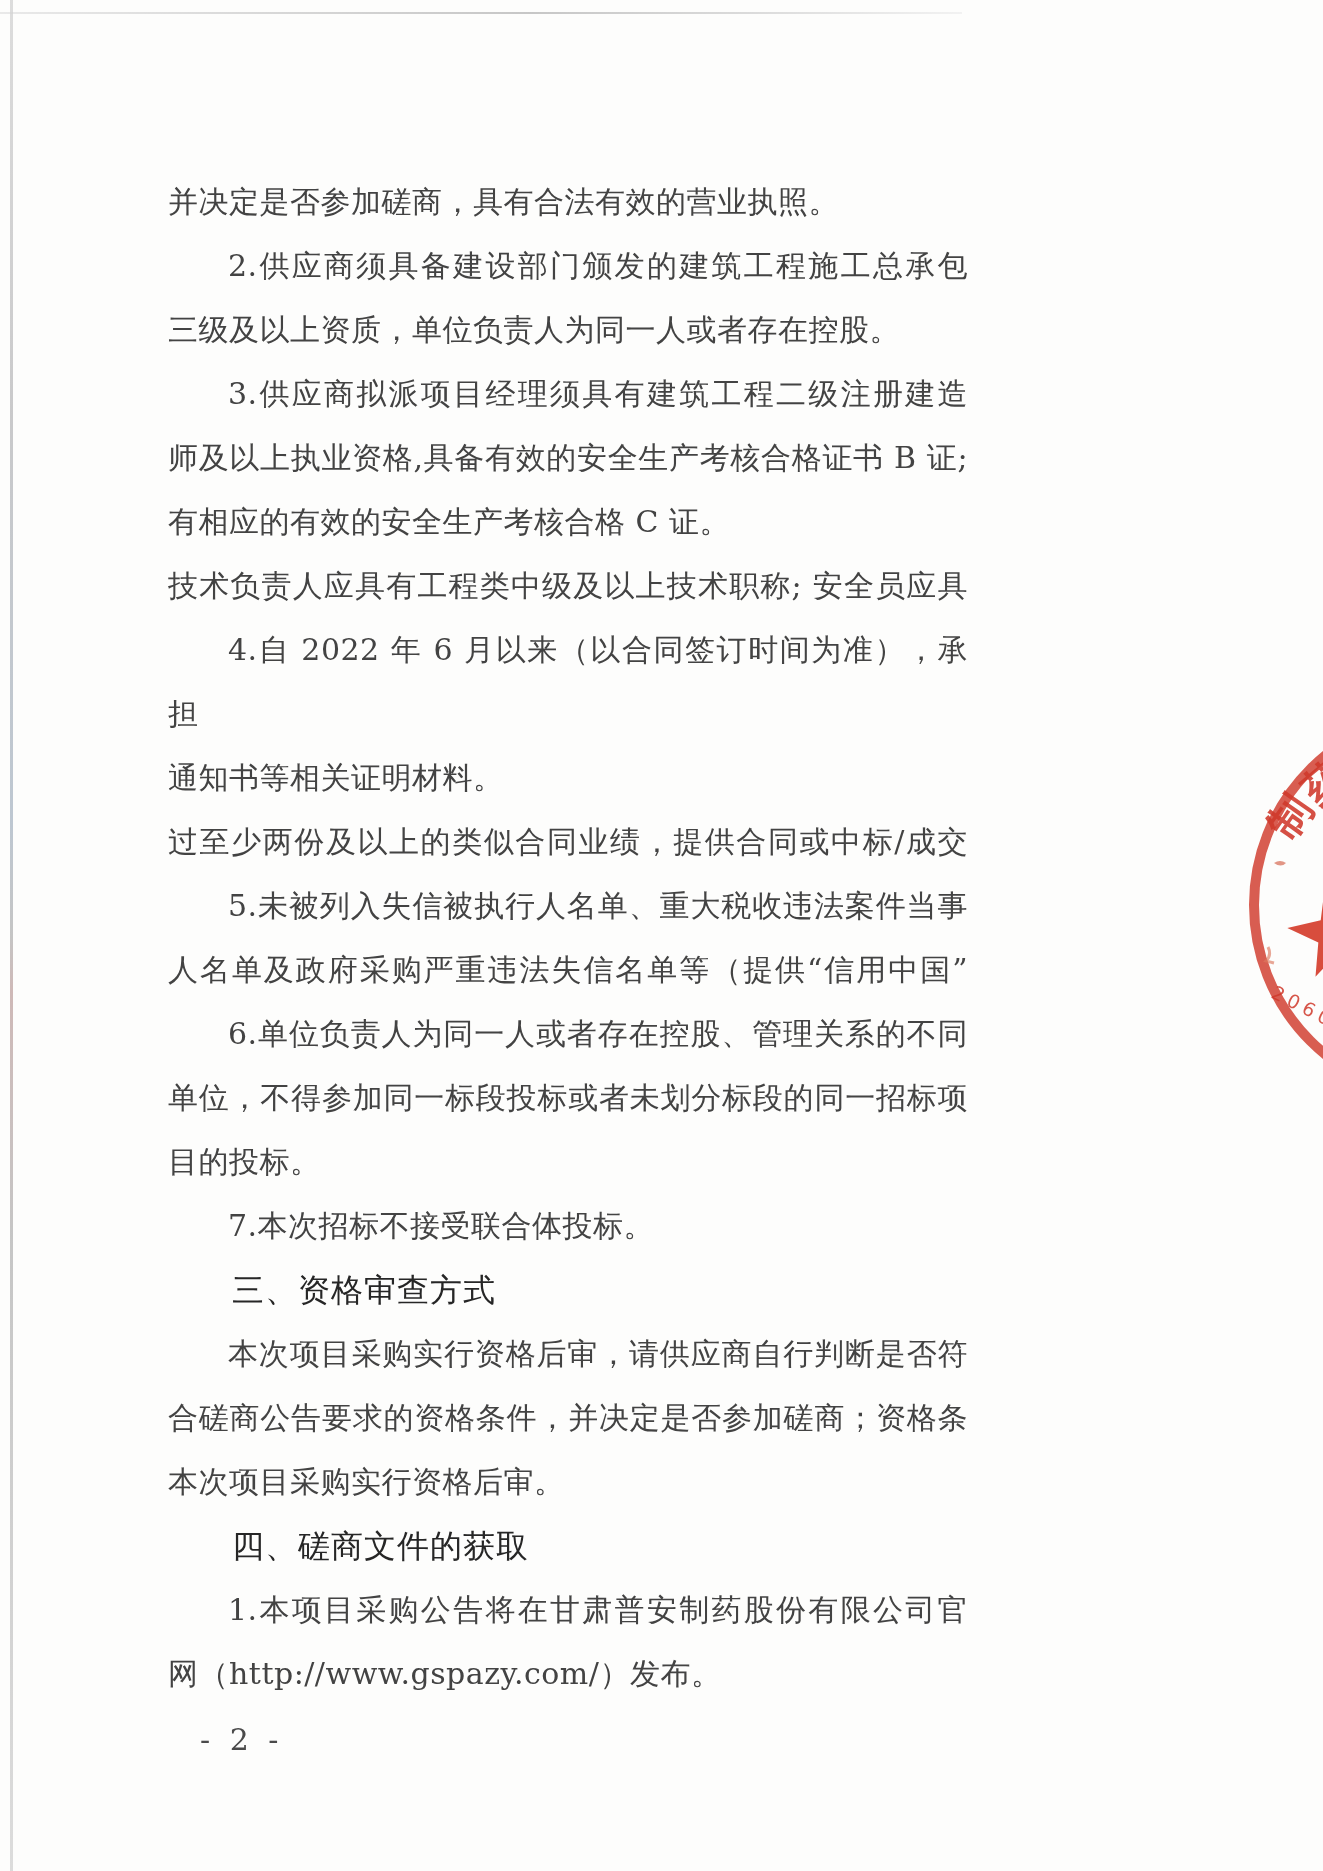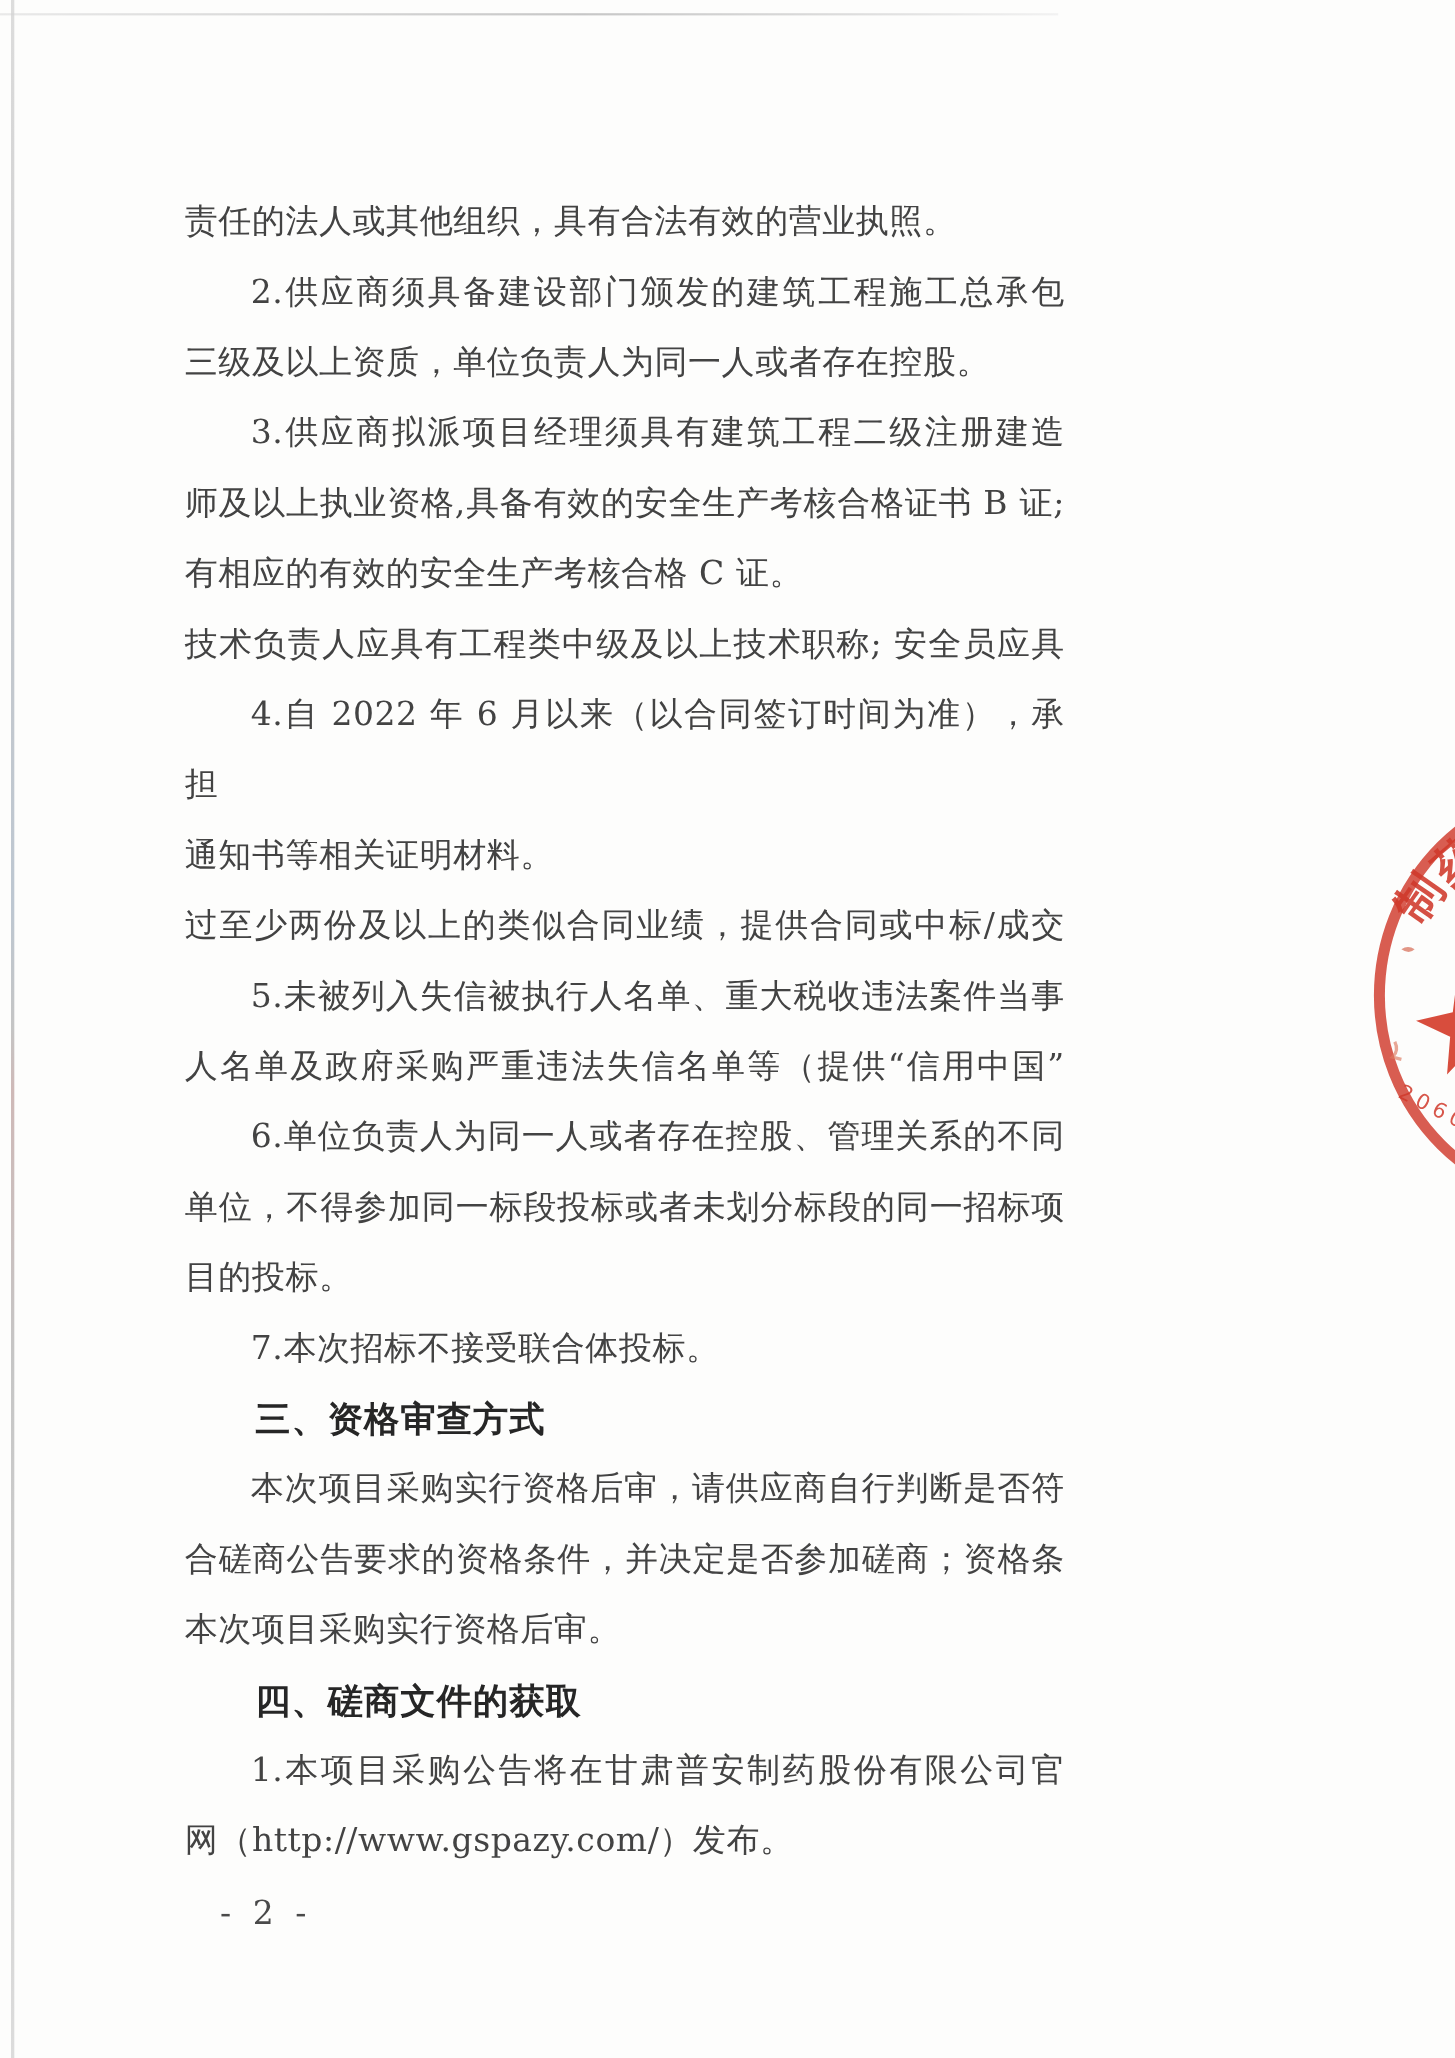--- a/index.html
+++ b/index.html
@@ -25,40 +25,40 @@
   .content{
     position:absolute;left:168px;top:170px;width:800px;
     font-size:30px;line-height:64px;color:#434343;
     letter-spacing:.5px;
   }
   .line{white-space:nowrap;}
   .line.fill{white-space:normal;text-align:justify;text-align-last:justify;}
   .line.indent{text-indent:2em;}
   .line.heading{
     font-family:"DejaVu Sans","Liberation Sans",sans-serif;
-    font-weight:700;color:#262626;font-size:32px;letter-spacing:1px;
+    font-weight:400;color:#262626;font-size:32px;letter-spacing:1px;
   }
   .page-number{
     position:absolute;left:200px;top:1722px;
     font-size:30px;color:#4a4a4a;letter-spacing:5px;white-space:nowrap;
   }
   
   .stamp{position:absolute;left:1240px;top:735px;width:220px;height:340px;}
   .stamp svg{display:block;}
 </style>
 </head>
 <body>
 
 <div class="page">
 
   <div class="scan-line-top"></div>
   <div class="scan-line-left"></div>
 
   <div class="content">
-    <div class="line">责任的法人或其他组织，具有合法有效的营业执照。</div>
+    <div class="line">并决定是否参加磋商，具有合法有效的营业执照。</div>
     <div class="line indent fill">2.供应商须具备建设部门颁发的建筑工程施工总承包</div>
     <div class="line">三级及以上资质，单位负责人为同一人或者存在控股。</div>
     <div class="line indent fill">3.供应商拟派项目经理须具有建筑工程二级注册建造</div>
     <div class="line fill">师及以上执业资格,具备有效的安全生产考核合格证书 B 证;</div>
     <div class="line">有相应的有效的安全生产考核合格 C 证。</div>
     <div class="line fill">技术负责人应具有工程类中级及以上技术职称; 安全员应具</div>
     <div class="line indent fill">4.自 2022 年 6 月以来（以合同签订时间为准），承担</div>
     <div class="line">通知书等相关证明材料。</div>
     <div class="line fill">过至少两份及以上的类似合同业绩，提供合同或中标/成交</div>
     <div class="line indent fill">5.未被列入失信被执行人名单、重大税收违法案件当事</div>

